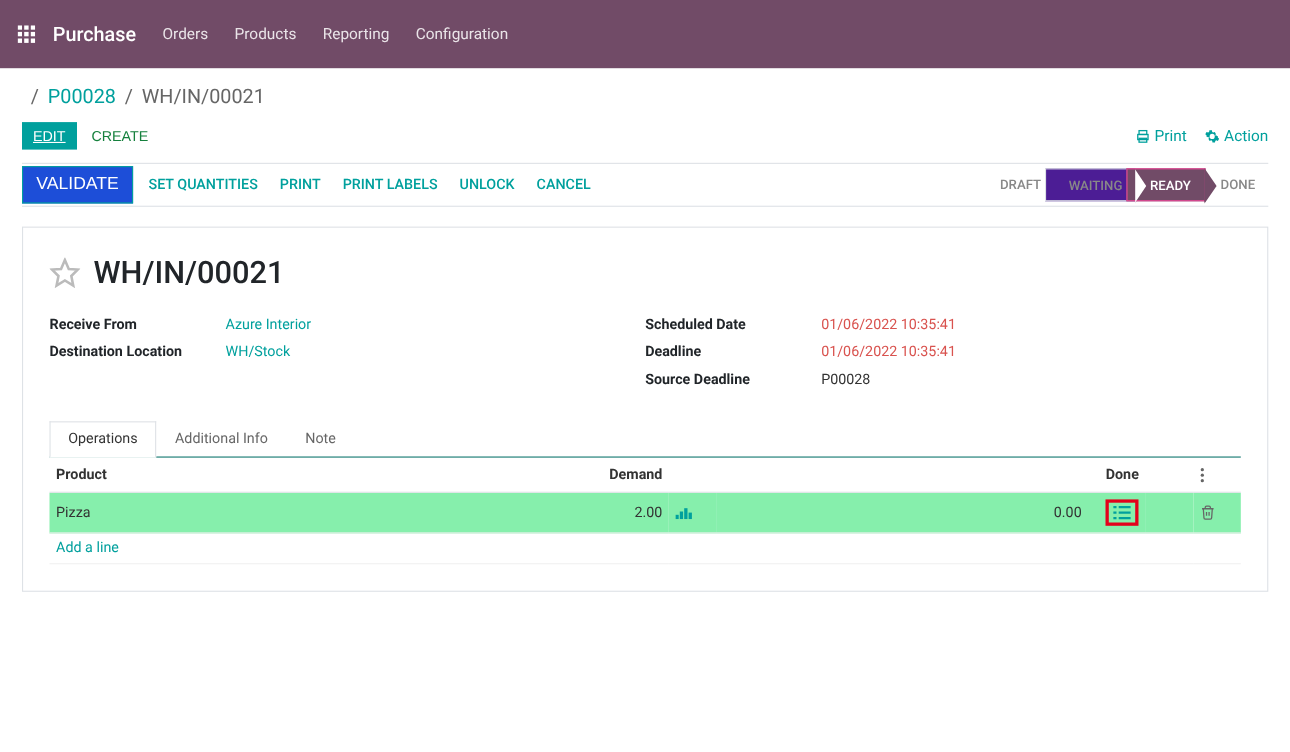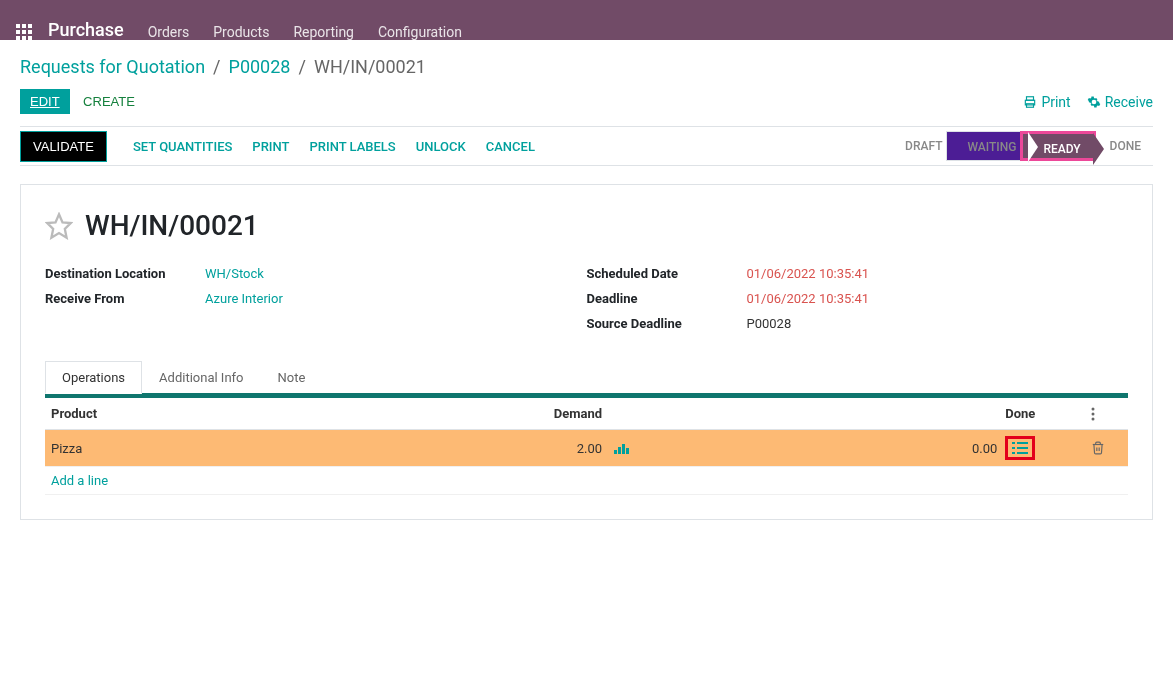--- a/index.html
+++ b/index.html
@@ -1,19 +1,19 @@
 <!DOCTYPE html>
 <html><head>
   <meta charset="utf-8">
   <style>
     * { box-sizing: border-box; margin: 0; padding: 0; }
     body { font-family: -apple-system, BlinkMacSystemFont, "Segoe UI", Roboto, sans-serif; font-size: 14px; width: 1173px; height: 684px; background: #fff; color: #333; overflow: hidden; }
     
     
-    .navbar { background: #714b67; color: #fff; height: 40px; display: flex; align-items: flex-end; padding: 0 16px; }
+    .navbar { background: #714b67; color: #fff; height: 62px; display: flex; align-items: center; padding: 0 16px; }
     .navbar .apps-icon { margin-right: 16px; cursor: pointer; }
     .navbar .brand { font-size: 18px; font-weight: 500; margin-right: 24px; }
     .navbar .nav-item { color: rgba(255,255,255,0.85); margin-right: 24px; font-size: 14px; cursor: pointer; }
     
     
     .content { padding: 16px 20px; }
     
     
     .breadcrumb { font-size: 18px; margin-bottom: 12px; display: flex; align-items: center; flex-wrap: wrap; }
     .breadcrumb .bc-link { color: #00a09d; cursor: pointer; }
@@ -24,63 +24,63 @@
     .action-row { display: flex; align-items: center; justify-content: space-between; margin-bottom: 12px; }
     .btn { padding: 5px 10px; font-size: 13px; font-weight: 500; cursor: pointer; border: none; }
     .btn-primary { background: #00a09d; color: #fff; text-decoration: underline; }
     .btn-secondary { background: transparent; color: #15803d; font-weight: 500; }
     .toolbar-right { display: flex; align-items: center; gap: 16px; color: #00a09d; font-size: 14px; }
     .toolbar-action { display: flex; align-items: center; gap: 4px; cursor: pointer; }
     
     
     .status-bar { border: 1px solid #dee2e6; border-left: none; border-right: none; display: flex; align-items: center; justify-content: space-between; height: 40px; }
     .status-bar-left { display: flex; align-items: center; }
-    .status-bar-left .sb-primary { background: #000000; color: #fff; padding: 7px 12px; font-size: 13px; font-weight: 500; border: 1px solid #00a09d; cursor: pointer; margin-right: 16px; }
+    .status-bar-left .sb-primary { background: #1d4ed8; color: #fff; padding: 7px 12px; font-size: 16px; font-weight: 500; border: 1px solid #00a09d; cursor: pointer; margin-right: 4px; }
     .status-bar-left .sb-link { color: #00a09d; font-size: 13px; font-weight: 500; margin: 0 10px; cursor: pointer; }
     .status-arrows { display: flex; align-items: center; height: 100%; }
     .arrow { position: relative; height: 30px; line-height: 30px; padding: 0 12px 0 20px; font-size: 12px; font-weight: 500; color: #888; margin-left: -8px; }
     .arrow:first-child { padding-left: 12px; }
     .arrow::after { content: ""; position: absolute; right: -10px; top: 0; width: 0; height: 0; border-top: 15px solid transparent; border-bottom: 15px solid transparent; border-left: 10px solid transparent; z-index: 1; }
     .arrow.sep { border: 1px solid #dee2e6; border-right: none; background: #4c1d95; }
     .arrow.sep::after { border-left-color: #fff; }
     .arrow.sep::before { content: ""; position: absolute; right: -11px; top: -1px; width: 0; height: 0; border-top: 16px solid transparent; border-bottom: 16px solid transparent; border-left: 11px solid #dee2e6; }
-    .arrow.active { background: #714b67; color: #fff; border: 3px solid #ec4899; }
+    .arrow.active { background: #714b67; color: #fff; border: 1px solid #ec4899; }
     .arrow.active::after { border-left-color: #714b67; }
     .arrow.active::before { content: ""; position: absolute; right: -11px; top: -1px; width: 0; height: 0; border-top: 16px solid transparent; border-bottom: 16px solid transparent; border-left: 11px solid #714b67; }
     .arrow.last { padding-right: 12px; }
     .arrow.last.plain { color: #888; padding-left: 22px; }
     
     
     .form-sheet { border: 1px solid #dee2e6; margin-top: 18px; padding: 24px; }
     .title-row { display: flex; align-items: center; margin-bottom: 24px; }
     .star-icon { width: 28px; height: 28px; margin-right: 12px; cursor: pointer; color: #ccc; }
     .title { font-size: 28px; font-weight: 500; color: #212529; }
     
     .field-grid { display: flex; margin-bottom: 20px; }
     .field-col { flex: 1; }
     .field-row { display: flex; margin-bottom: 10px; }
     .field-label { width: 160px; font-weight: 700; font-size: 13px; color: #212529; }
     .field-value { font-size: 13px; }
     .field-value.link { color: #00a09d; cursor: pointer; }
     .field-value.warn { color: #d9534f; }
     
     
-    .tabs { display: flex; border-bottom: 5px solid #0f766e; }
+    .tabs { display: flex; border-bottom: 1px solid #0f766e; }
     .tab { padding: 8px 16px; font-size: 13px; color: #666; border: 1px solid transparent; cursor: pointer; margin-bottom: -1px; }
     .tab.active { border: 1px solid #dee2e6; border-bottom: 1px solid #fff; color: #333; background: #fff; }
     
     
     .table { width: 100%; border-collapse: collapse; }
     .table th { text-align: left; font-size: 13px; font-weight: 700; padding: 8px 6px; border-bottom: 1px solid #dee2e6; }
     .table th.right { text-align: right; }
     .table td { font-size: 13px; padding: 6px 6px; border-bottom: 1px solid #f0f0f0; }
     .table td.right { text-align: right; }
-    .table-row { background: #fdba74; }
+    .table-row { background: #86efac; }
     .add-line { color: #00a09d; cursor: pointer; padding: 8px 6px; font-size: 13px; }
-    .icon-cell { display: inline-flex; align-items: center; gap: 4px; }
+    .icon-cell { display: inline-flex; align-items: center; gap: 18px; }
     .kebab { cursor: pointer; }
     
     .detail-highlight { border: 3px solid #e3001b; padding: 2px 4px; display: inline-flex; align-items: center; margin-left: 4px; }
     
     
     .pack-btn { margin-top: 60px; background: #00a09d; color: #fff; padding: 8px 14px; font-size: 13px; font-weight: 500; border: none; cursor: pointer; }
     
     svg { display: block; }
   </style>
 </head>
@@ -103,21 +103,20 @@
   <span class="brand">Purchase</span>
   <span class="nav-item">Orders</span>
   <span class="nav-item">Products</span>
   <span class="nav-item">Reporting</span>
   <span class="nav-item">Configuration</span>
 </div>
 
 <div class="content">
 
   <div class="breadcrumb">
-    <span class="bc-link">Requests for Quotation</span>
     <span class="bc-sep">/</span>
     <span class="bc-link">P00028</span>
     <span class="bc-sep">/</span>
     <span class="bc-current">WH/IN/00021</span>
   </div>
 
   <div class="action-row">
     <div>
       <button class="btn btn-primary">EDIT</button>
       <button class="btn btn-secondary">CREATE</button>
@@ -132,21 +131,21 @@
             </svg>
         </span>
         <span>Print</span>
       </span>
       <span class="toolbar-action">
         <span>
           <svg width="14" height="14" viewBox="0 0 24 24" fill="#00a09d">
               <path d="M12 8a4 4 0 100 8 4 4 0 000-8zm9 4a9 9 0 01-.2 1.9l2 1.6-2 3.5-2.4-1a7 7 0 01-1.6 1l-.4 2.6h-4l-.4-2.6a7 7 0 01-1.6-1l-2.4 1-2-3.5 2-1.6A9 9 0 013 12a9 9 0 01.2-1.9l-2-1.6 2-3.5 2.4 1a7 7 0 011.6-1L7.6 2.4h4l.4 2.6a7 7 0 011.6 1l2.4-1 2 3.5-2 1.6A9 9 0 0121 12z"></path>
             </svg>
         </span>
-        <span>Receive</span>
+        <span>Action</span>
       </span>
     </div>
   </div>
 
   <div class="status-bar">
     <div class="status-bar-left">
       <button class="sb-primary">VALIDATE</button>
       <span class="sb-link">SET QUANTITIES</span>
       <span class="sb-link">PRINT</span>
       <span class="sb-link">PRINT LABELS</span>
@@ -167,26 +166,26 @@
         <svg width="28" height="28" viewBox="0 0 24 24" fill="none" stroke="#bbb" stroke-width="2">
             <polygon points="12 2 15 9 22 9.5 17 14.5 18.5 22 12 18 5.5 22 7 14.5 2 9.5 9 9"></polygon>
           </svg>
       </span>
       <h1 class="title">WH/IN/00021</h1>
     </div>
 
     <div class="field-grid">
       <div class="field-col">
         <div class="field-row">
+          <div class="field-label">Receive From</div>
+          <div class="field-value link">Azure Interior</div>
+        </div>
+        <div class="field-row">
           <div class="field-label">Destination Location</div>
           <div class="field-value link">WH/Stock</div>
-        </div>
-        <div class="field-row">
-          <div class="field-label">Receive From</div>
-          <div class="field-value link">Azure Interior</div>
         </div>
       </div>
       <div class="field-col">
         <div class="field-row">
           <div class="field-label">Scheduled Date</div>
           <div class="field-value warn">01/06/2022 10:35:41</div>
         </div>
         <div class="field-row">
           <div class="field-label">Deadline</div>
           <div class="field-value warn">01/06/2022 10:35:41</div>

